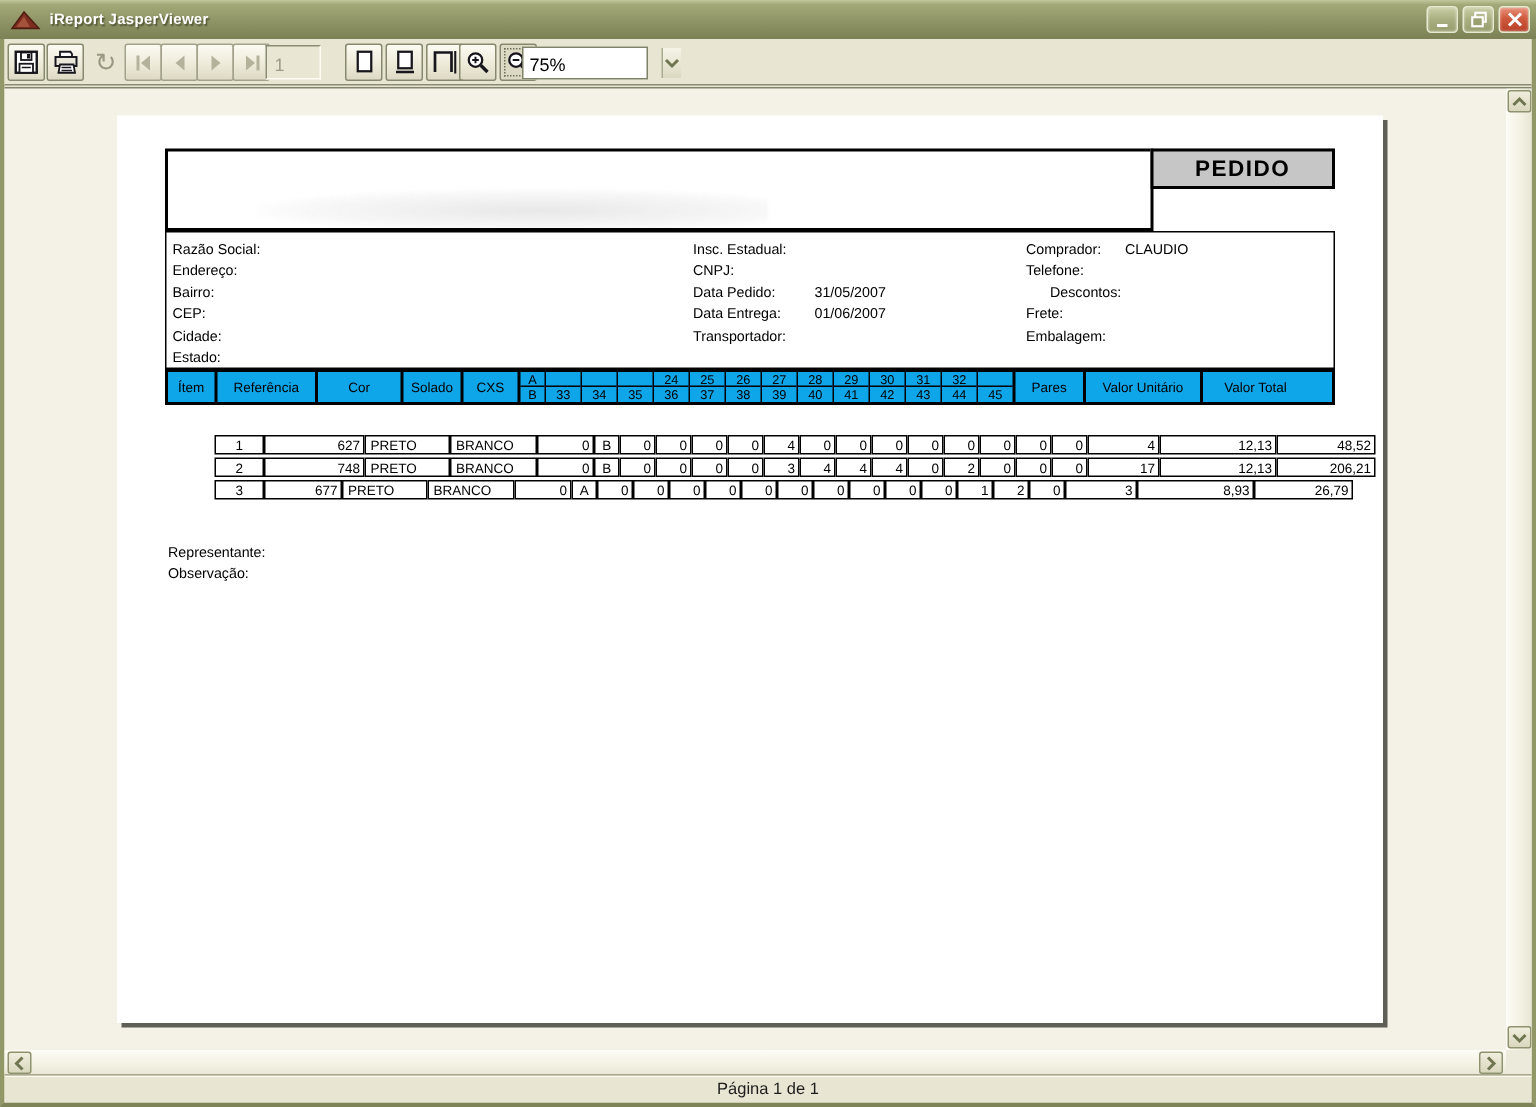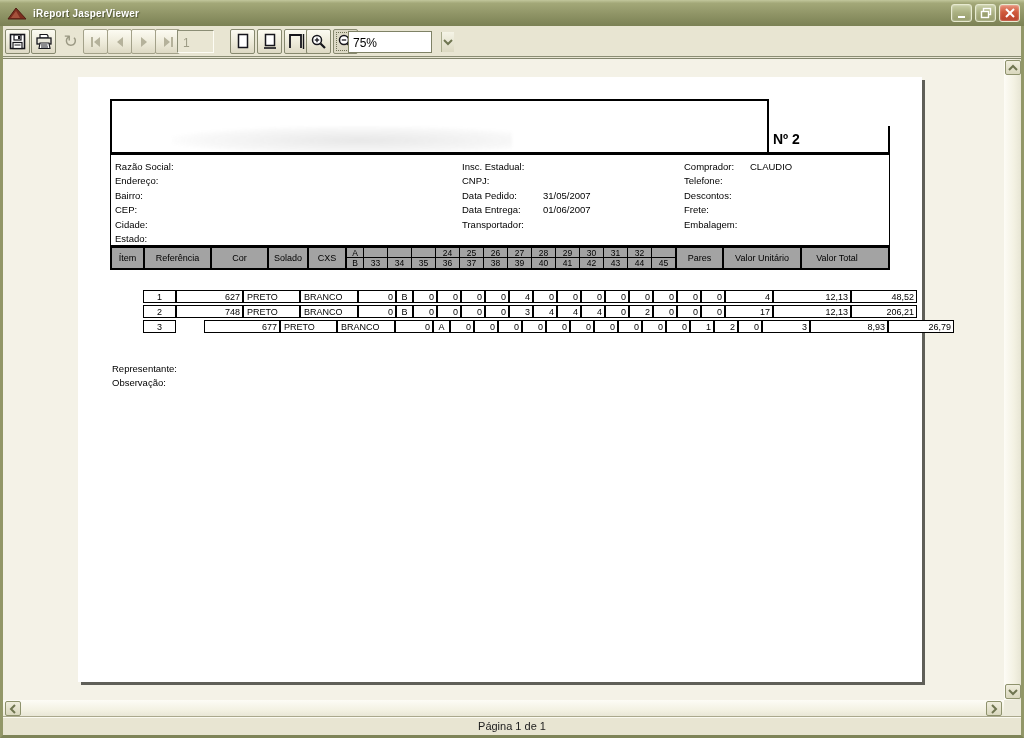--- a/index.html
+++ b/index.html
@@ -74,21 +74,21 @@
     border:2px solid #000; background:#c6c6c6; display:flex; align-items:center; justify-content:center;
     font-weight:bold; font-size:15px; letter-spacing:1px; }
   .numero-cell { position:absolute; left:689px; top:49px; width:123px; height:28px;
     border:2px solid #000; border-top:0; background:#fff; display:flex; align-items:center;
     font-weight:bold; font-size:14px; padding-left:4px; }
 
   .fline { position:absolute; font-size:9.5px; white-space:nowrap; }
 
   
   .ihead { position:absolute; left:32px; top:169px; width:780px; height:24px;
-    border:2px solid #000; display:flex; overflow:hidden; background:#a3a3a3; }
+    border:2px solid #000; display:flex; overflow:hidden; background:#0ea5e9; }
   .hcell { display:flex; align-items:center; justify-content:center; font-size:9px;
     border-right:2px solid #000; height:100%; flex:none; }
   .szcol { width:24px; flex:none; display:flex; flex-direction:column; border-right:1px solid #000; }
   .szcol.ab { width:17px; border-right:1px solid #000; }
   .szhalf { height:10px; display:flex; align-items:center; justify-content:center; font-size:8.5px; line-height:8px; }
   .szhalf.top { border-bottom:1px solid #000; }
   .hcell.pares { border-left:1px solid #000; width:48px; }
   .hcell.vu { width:78px; }
   .hcell.vt { width:70px; border-right:0; }
 
@@ -231,21 +231,21 @@
     </div>
   </div>
 
   <div class="viewer">
 
     <div class="page">
 
       <div class="box2" style="left:32px; top:22px; width:659px; height:55px;">
         <div class="watermark"></div>
       </div>
-      <div class="numero-cell">Nº 2</div>
+      <div class="pedido-cell">PEDIDO</div>
 
       <div class="box" style="left:32px; top:77px; width:780px; height:92px;"></div>
       <div id="custFields">
           <div class="fline" style="left: 37px; top: 84px;">Razão Social:</div>
           <div class="fline" style="left: 37px; top: 98.4px; text-align: center;">Endereço:</div>
           <div class="fline" style="left: 37px; top: 112.8px;">Bairro:</div>
           <div class="fline" style="left: 37px; top: 127.2px;">CEP:</div>
           <div class="fline" style="left: 37px; top: 141.6px;">Cidade:</div>
           <div class="fline" style="left: 37px; top: 156px;">Estado:</div>
         </div>
@@ -259,21 +259,21 @@
           <div class="fline" style="left: 384px; top: 127.2px;">Data Entrega:</div>
           <div class="fline" style="left: 465px; top: 127.2px;">01/06/2007</div>
           <div class="fline" style="left: 384px; top: 141.6px;">Transportador:</div>
           <div class="fline" style="left: 465px; top: 141.6px;"></div>
         </div>
       <div id="ordFields">
           <div class="fline" style="left: 606px; top: 84px;">Comprador:</div>
           <div class="fline" style="left: 672px; top: 84px;">CLAUDIO</div>
           <div class="fline" style="left: 606px; top: 98.4px;">Telefone:</div>
           <div class="fline" style="left: 672px; top: 98.4px;"></div>
-          <div class="fline" style="left: 606px; top: 112.8px;">Descontos:</div>
+          <div class="fline" style="left: 622px; top: 112.8px;">Descontos:</div>
           <div class="fline" style="left: 672px; top: 112.8px;"></div>
           <div class="fline" style="left: 606px; top: 127.2px;">Frete:</div>
           <div class="fline" style="left: 672px; top: 127.2px;"></div>
           <div class="fline" style="left: 606px; top: 141.6px;">Embalagem:</div>
           <div class="fline" style="left: 672px; top: 141.6px;"></div>
         </div>
 
       <div class="ihead">
         <div class="hcell" style="width:33px">Ítem</div>
         <div class="hcell" style="width:67px">Referência</div>
@@ -387,21 +387,21 @@
             <div class="dcell r" style="width: 24px;">2</div>
             <div class="dcell r" style="width: 24px;">0</div>
             <div class="dcell r" style="width: 24px;">0</div>
             <div class="dcell r" style="width: 24px;">0</div>
             <div class="dcell r" style="width: 48px;">17</div>
             <div class="dcell r" style="width: 78px;">12,13</div>
             <div class="dcell r" style="width: 66px;">206,21</div>
           </div>
           <div class="drow">
             <div class="dcell c" style="width: 33px;">3</div>
-            <div class="dcell r" style="width: 76px; margin-left: 28px;">677</div>
+            <div class="dcell r" style="width: 52px;">677</div>
             <div class="dcell l" style="width: 57px;">PRETO</div>
             <div class="dcell l" style="width: 58px;">BRANCO</div>
             <div class="dcell r" style="width: 38px;">0</div>
             <div class="dcell c" style="width: 17px;">A</div>
             <div class="dcell r" style="width: 24px;">0</div>
             <div class="dcell r" style="width: 24px;">0</div>
             <div class="dcell r" style="width: 24px;">0</div>
             <div class="dcell r" style="width: 24px;">0</div>
             <div class="dcell r" style="width: 24px;">0</div>
             <div class="dcell r" style="width: 24px;">0</div>

